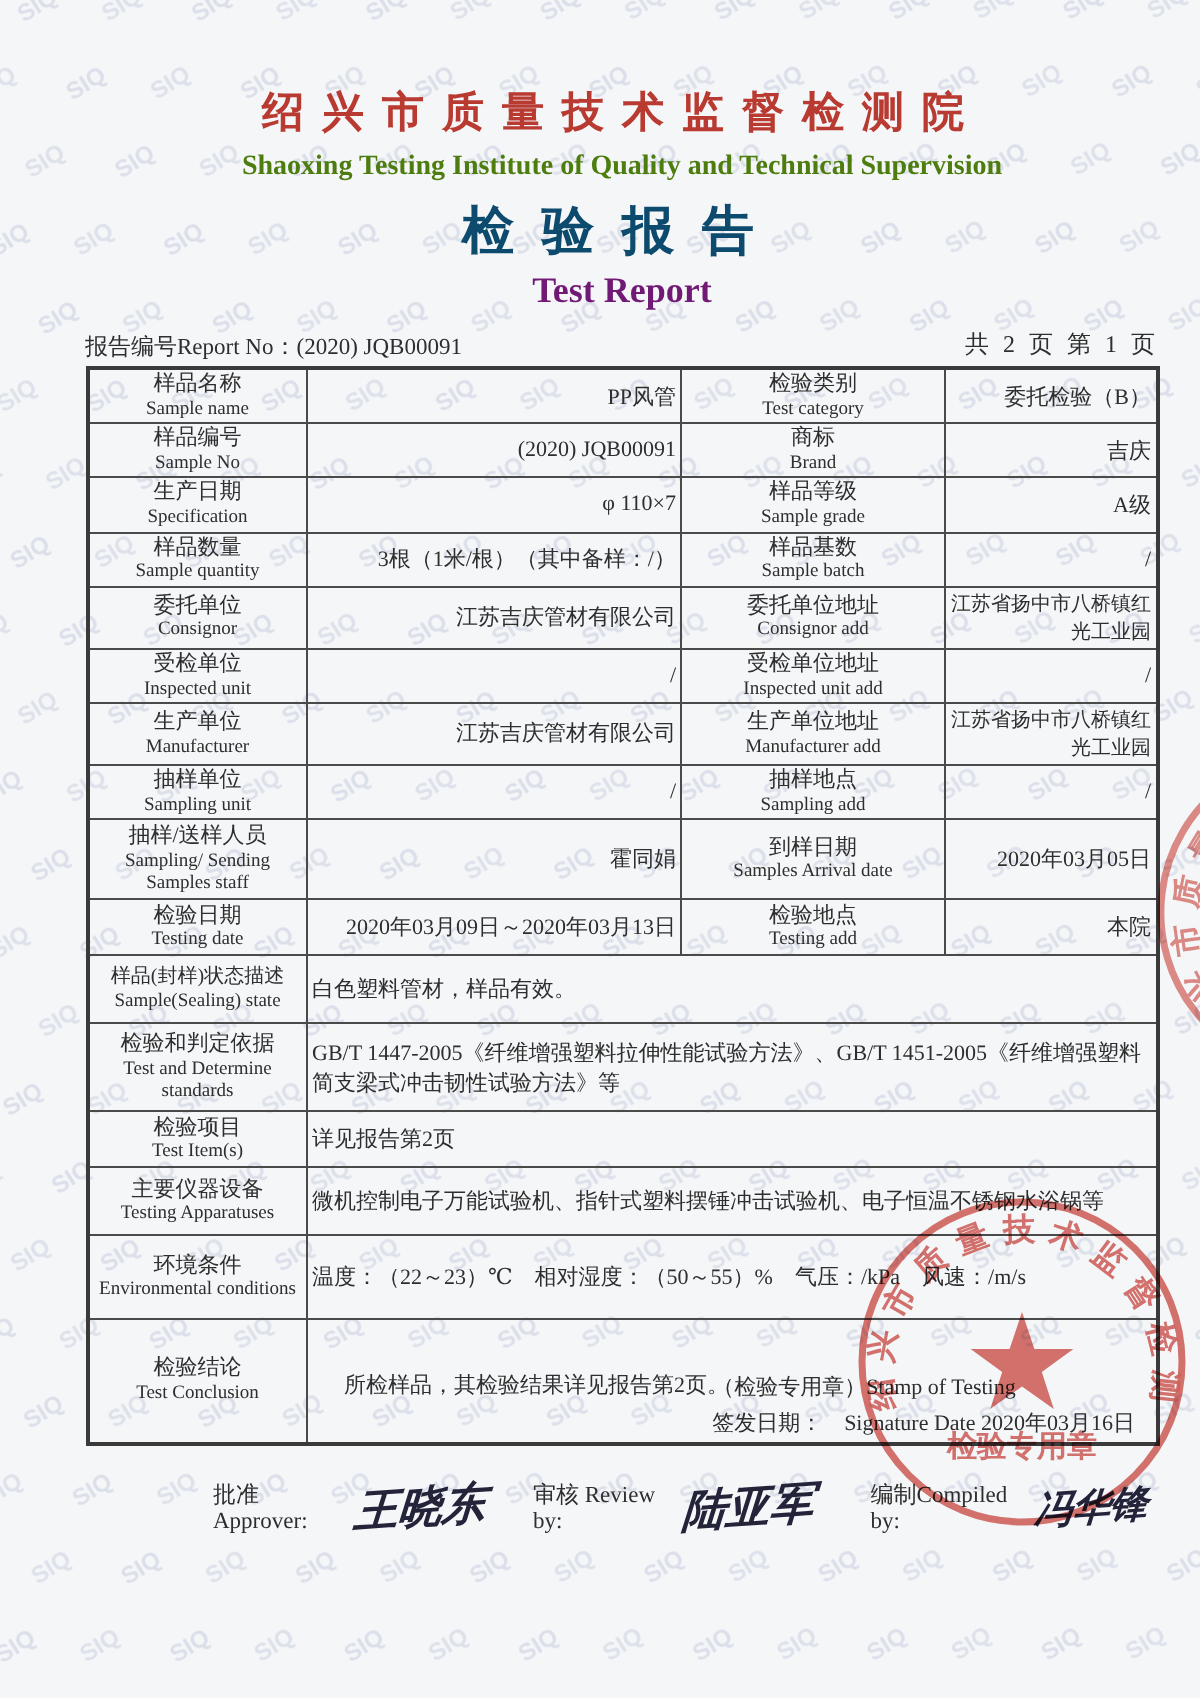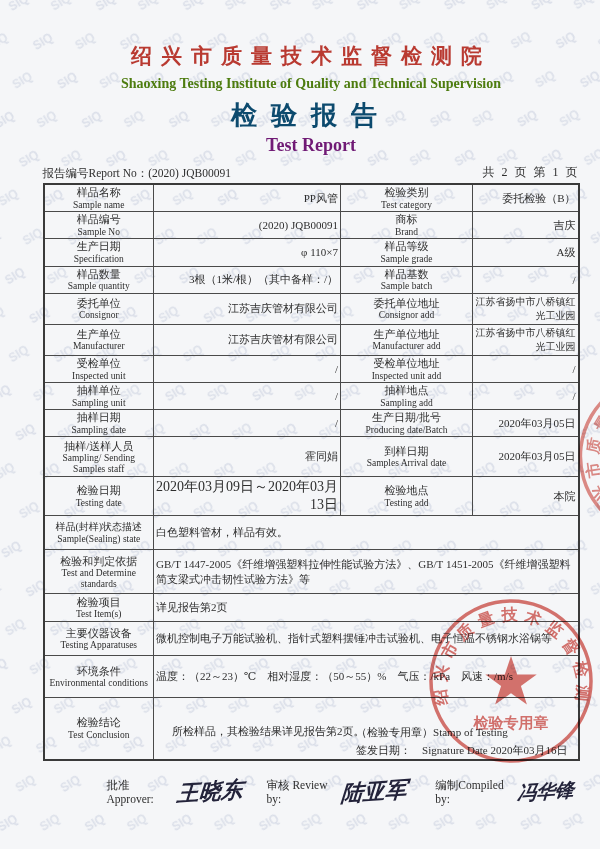--- a/index.html
+++ b/index.html
@@ -143,84 +143,72 @@
             </td>
         <td class="val">江苏吉庆管材有限公司</td>
         <td class="lab">
               <div class="cn">委托单位地址</div>
               <div class="en">Consignor add</div>
             </td>
         <td class="val" style="font-size:10px">江苏省扬中市八桥镇红光工业园</td>
       </tr>
       <tr class="r27">
         <td class="lab">
+              <div class="cn">受检单位</div>
+              <div class="en">Inspected unit</div>
+            </td>
+        <td class="val">/</td>
+        <td class="lab">
+              <div class="cn">受检单位地址</div>
+              <div class="en">Inspected unit add</div>
+            </td>
+        <td class="val">/</td>
+      </tr>
+      <tr class="r27">
+        <td class="lab">
               <div class="cn">生产单位</div>
               <div class="en">Manufacturer</div>
             </td>
         <td class="val">江苏吉庆管材有限公司</td>
         <td class="lab">
               <div class="cn">生产单位地址</div>
               <div class="en">Manufacturer add</div>
             </td>
         <td class="val" style="font-size:10px">江苏省扬中市八桥镇红光工业园</td>
       </tr>
       <tr class="r27">
         <td class="lab">
-              <div class="cn">受检单位</div>
-              <div class="en">Inspected unit</div>
-            </td>
-        <td class="val">/</td>
-        <td class="lab">
-              <div class="cn">受检单位地址</div>
-              <div class="en">Inspected unit add</div>
-            </td>
-        <td class="val">/</td>
-      </tr>
-      <tr class="r27">
-        <td class="lab">
               <div class="cn">抽样单位</div>
               <div class="en">Sampling unit</div>
             </td>
         <td class="val">/</td>
         <td class="lab">
               <div class="cn">抽样地点</div>
               <div class="en">Sampling add</div>
             </td>
         <td class="val">/</td>
       </tr>
-      <tr class="r27">
-        <td class="lab">
-              <div class="cn">抽样日期</div>
-              <div class="en">Sampling date</div>
-            </td>
-        <td class="val">/</td>
-        <td class="lab">
-              <div class="cn">生产日期/批号</div>
-              <div class="en">Producing date/Batch</div>
-            </td>
-        <td class="val">2020年03月05日</td>
-      </tr>
       <tr class="r40">
         <td class="lab">
               <div class="cn">抽样/送样人员</div>
               <div class="en">Sampling/ Sending Samples staff</div>
             </td>
         <td class="val">霍同娟</td>
         <td class="lab">
               <div class="cn">到样日期</div>
               <div class="en">Samples Arrival date</div>
             </td>
         <td class="val">2020年03月05日</td>
       </tr>
       <tr class="r28">
         <td class="lab">
               <div class="cn">检验日期</div>
               <div class="en">Testing date</div>
             </td>
-        <td class="val" style="font-size:14px">2020年03月09日～2020年03月13日</td>
+        <td class="val" style="font-size:11px">2020年03月09日～2020年03月13日</td>
         <td class="lab">
               <div class="cn">检验地点</div>
               <div class="en">Testing add</div>
             </td>
         <td class="val">本院</td>
       </tr>
 
       <tr class="r34">
         <td class="lab">
               <div class="cn" style="font-size:10px">样品(封样)状态描述</div>

